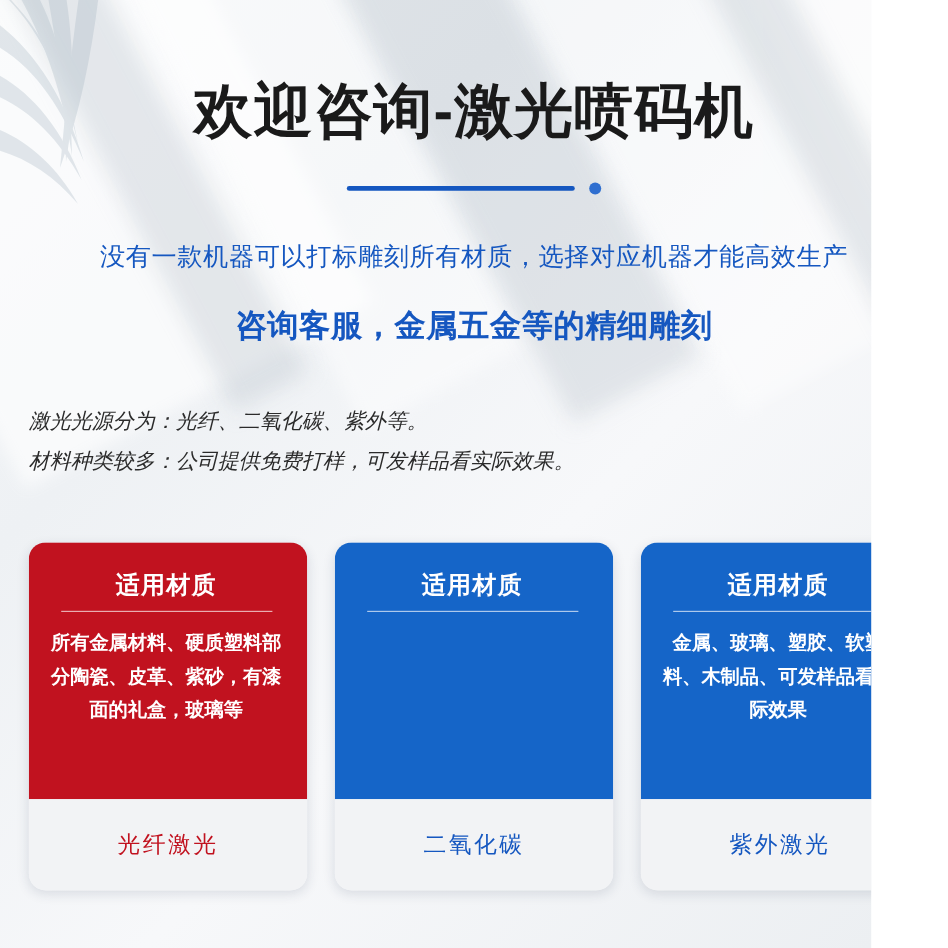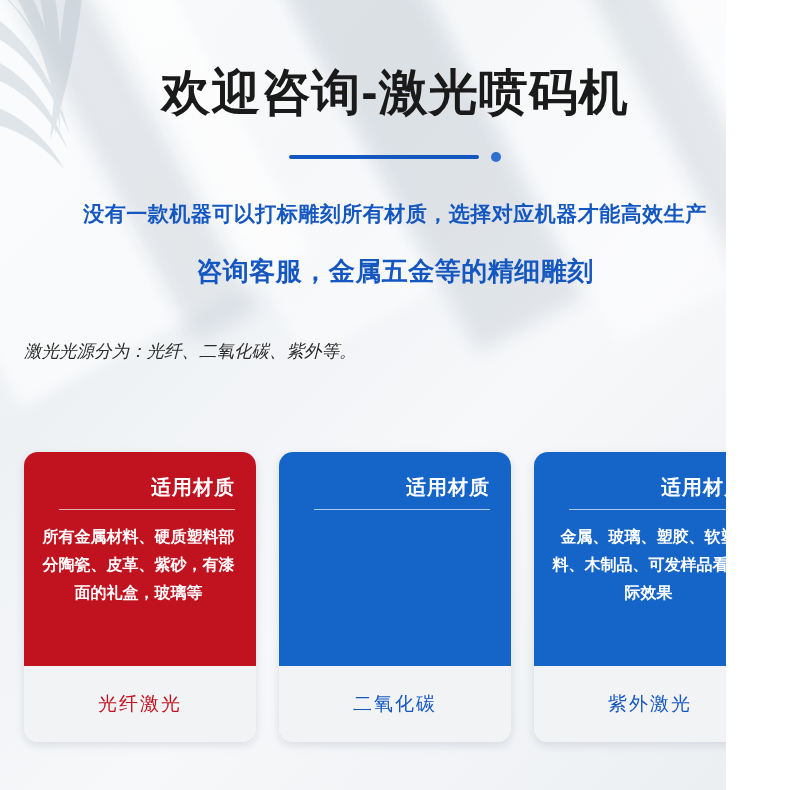--- a/index.html
+++ b/index.html
@@ -92,21 +92,21 @@
     background: #2f6fd0;
     margin-left: 12px;
   }
   .subline1 {
     position: absolute;
     top: 200px;
     left: 0;
     width: 790px;
     text-align: center;
     font-size: 21px;
-    font-weight: bold;
+    font-weight: normal;
     color: #1557c0;
     letter-spacing: .5px;
   }
   .subline2 {
     position: absolute;
     top: 254px;
     left: 0;
     width: 790px;
     text-align: center;
     font-size: 26px;
@@ -140,21 +140,21 @@
     display: flex;
     flex-direction: column;
     box-shadow: 0 3px 10px rgba(30,50,80,0.13);
   }
   .card-top {
     flex: 1 1 auto;
     padding: 22px 21px 16px 18px;
     color: #ffffff;
     display: flex;
     flex-direction: column;
-    align-items: flex-end;
+    align-items: center;
   }
   .card-title {
     font-size: 20px;
     font-weight: bold;
     letter-spacing: 1px;
     margin-bottom: 8px;
   }
   .card-rule {
     width: 176px;
     height: 1px;
@@ -208,20 +208,21 @@
     <div class="divider">
       <span class="bar"></span>
       <span class="dot"></span>
     </div>
 
     <div class="subline1">没有一款机器可以打标雕刻所有材质，选择对应机器才能高效生产</div>
     <div class="subline2">咨询客服，金属五金等的精细雕刻</div>
 
     <div class="notes">
       <div class="note-row">激光光源分为：光纤、二氧化碳、紫外等。</div>
+      <div class="note-row">材料种类较多：公司提供免费打样，可发样品看实际效果。</div>
     </div>
 
     <div class="cards">
 
       <div class="card">
         <div class="card-top" style="background:#c1121f">
           <div class="card-title">适用材质</div>
           <div class="card-rule"></div>
           <div class="card-body">所有金属材料、硬质塑料部分陶瓷、皮革、紫砂，有漆面的礼盒，玻璃等</div>
         </div>

